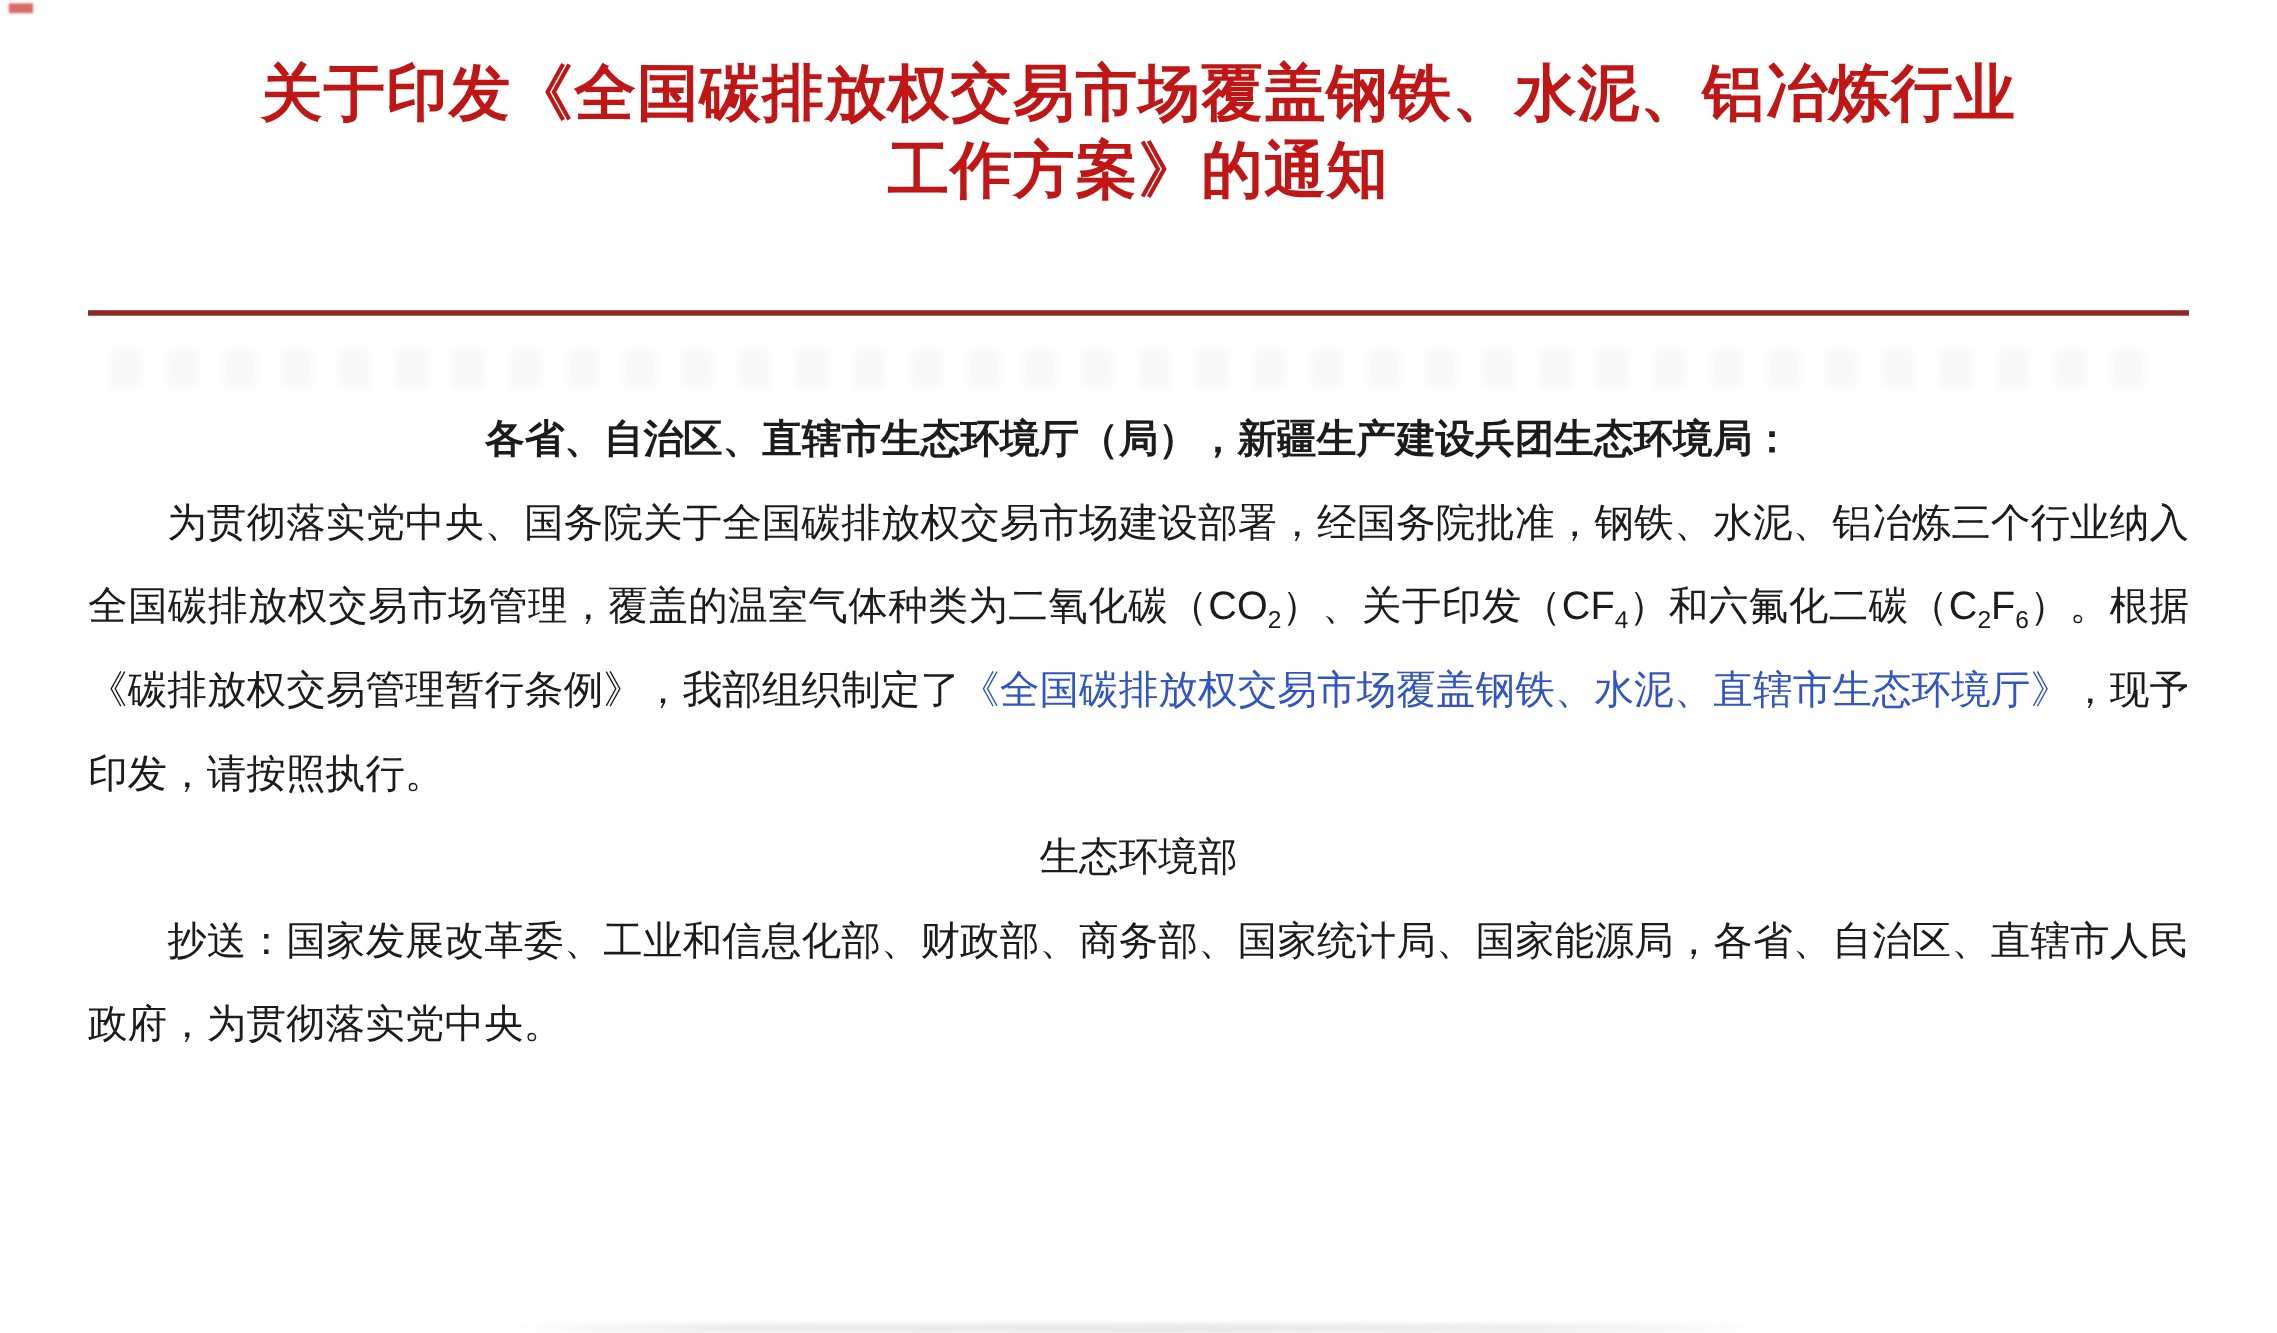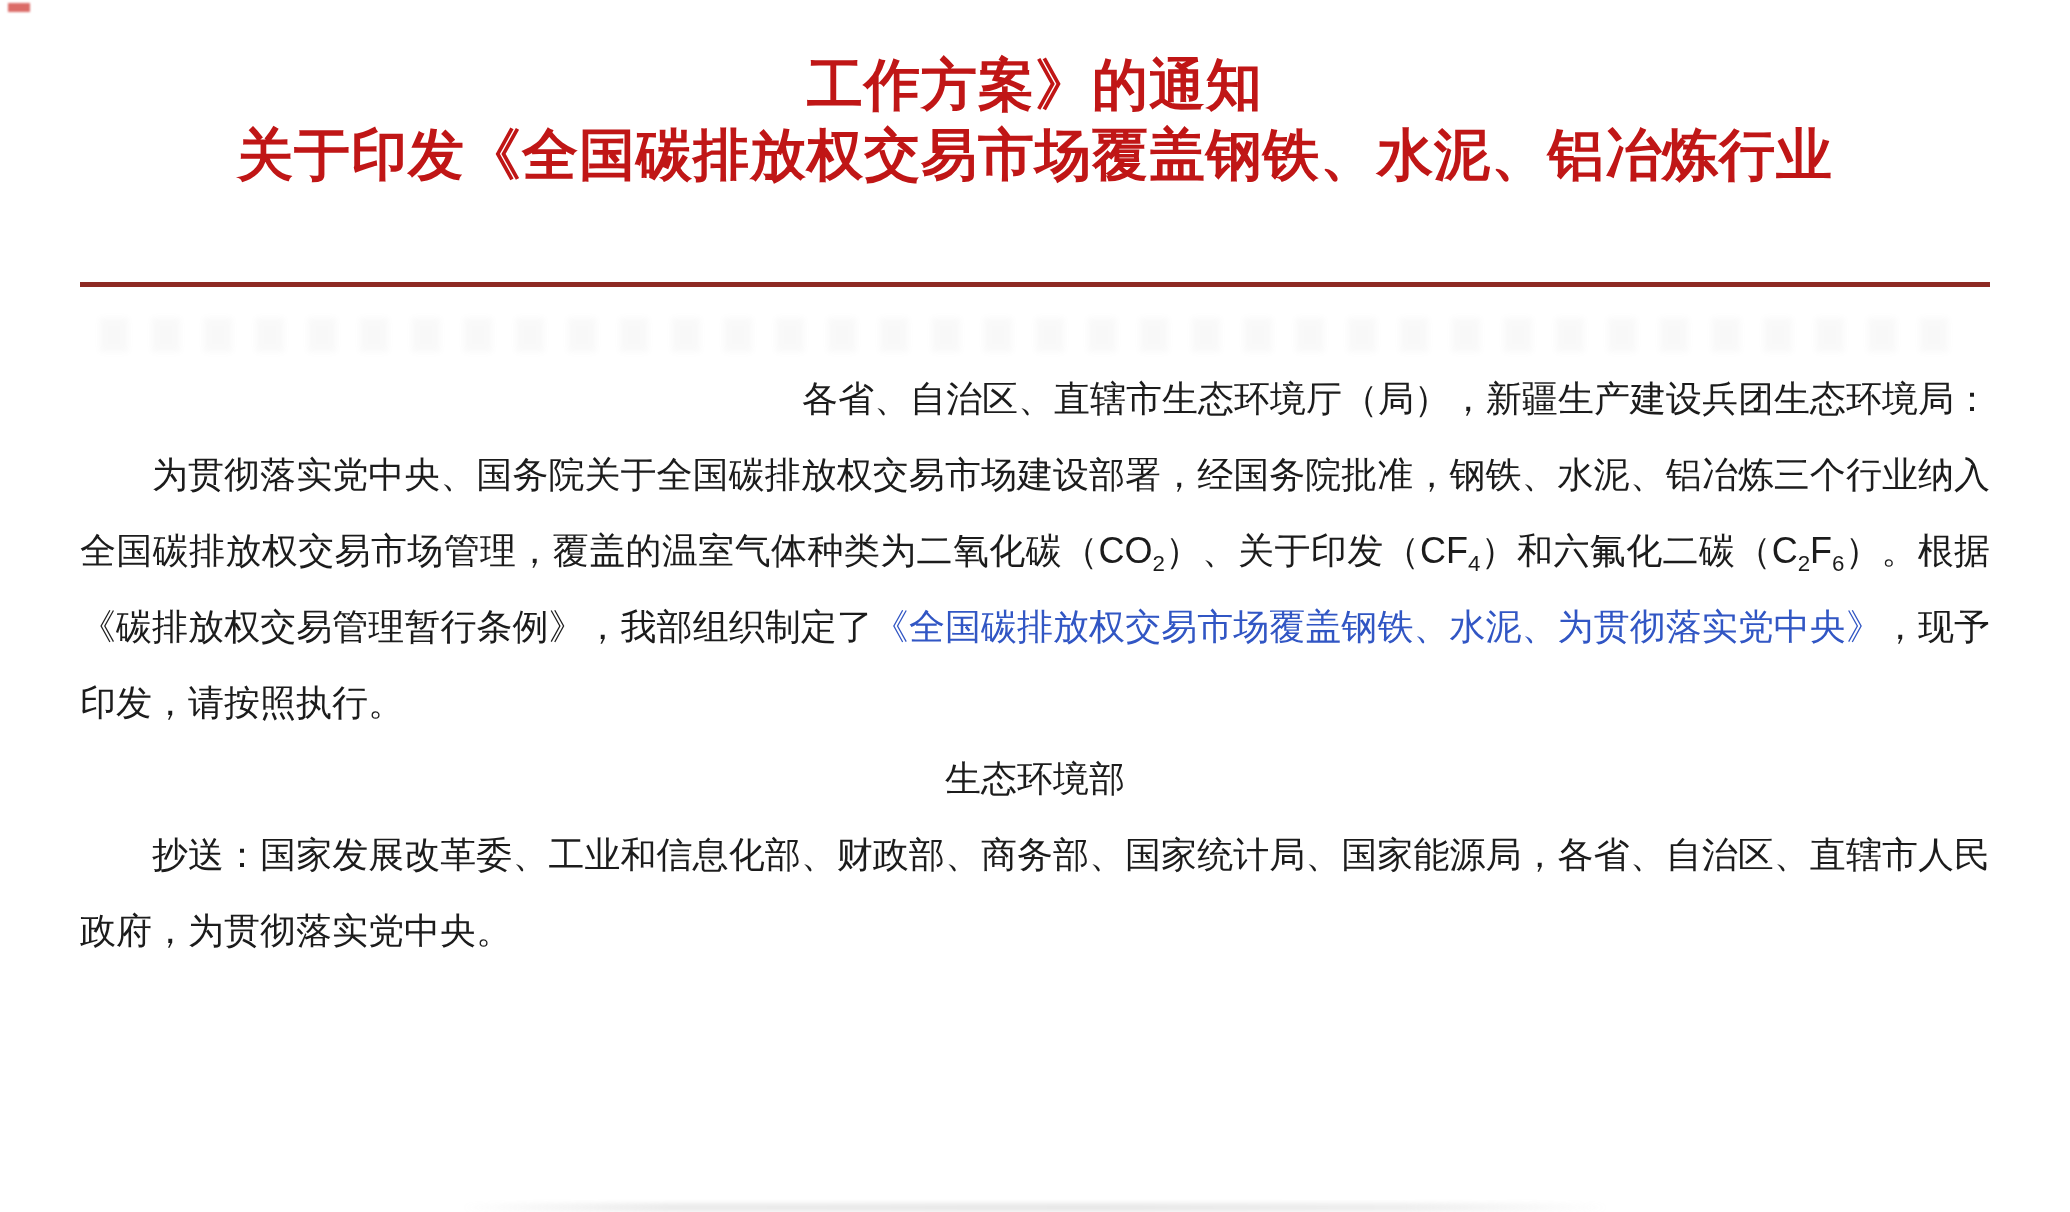--- a/index.html
+++ b/index.html
@@ -43,21 +43,21 @@
     pointer-events:none;
   }
 
   .body-block {
     margin-top:74px;
     font-size:36px;
     line-height:76px;
     color:#1c1c1c;
     text-align:justify;
   }
-  .salutation { text-align:right; }
+  .salutation { text-align:center;font-weight:bold; }
   .para { text-indent:72px; }
   .para sub { font-size:0.62em; line-height:0; }
   .doc-link { color:#3156c4; text-decoration:none; cursor:pointer; }
   .sig-line { text-align:center; }
   .indented { text-indent:72px; }
   .cc-para { text-indent:72px; }
 
   .bottom-smudge {
     position:absolute; bottom:0; left:460px; width:1150px; height:9px;
     background:linear-gradient(90deg, transparent, #a8a8a8 18%, #9a9a9a 55%, #b5b5b5 82%, transparent);
@@ -67,32 +67,32 @@
 </style>
 </head>
 <body>
 
 <div class="page">
 
   <div class="corner-mark"></div>
 
   <div class="content">
     <div class="title-block">
+      <div>关于印发《全国碳排放权交易市场覆盖钢铁、水泥、铝冶炼行业</div>
       <div>工作方案》的通知</div>
-      <div>关于印发《全国碳排放权交易市场覆盖钢铁、水泥、铝冶炼行业</div>
     </div>
 
     <div class="divider"></div>
 
     <div class="ghost-texture"></div>
 
     <div class="body-block">
       <div class="salutation">各省、自治区、直辖市生态环境厅（局），新疆生产建设兵团生态环境局：</div>
 
-      <div class="para"><span>为贯彻落实党中央、国务院关于全国碳排放权交易市场建设部署，经国务院批准，钢铁、水泥、铝冶炼三个行业纳入全国碳排放权交易市场管理，覆盖的温室气体种类为二氧化碳（CO</span><sub>2</sub><span>）、关于印发（CF</span><sub>4</sub><span>）和六氟化二碳（C</span><sub>2</sub><span>F</span><sub>6</sub><span>）。根据《碳排放权交易管理暂行条例》，我部组织制定了</span><a class="doc-link" href="#">《全国碳排放权交易市场覆盖钢铁、水泥、为贯彻落实党中央》</a><span>，现予印发，请按照执行。</span></div>
+      <div class="para"><span>为贯彻落实党中央、国务院关于全国碳排放权交易市场建设部署，经国务院批准，钢铁、水泥、铝冶炼三个行业纳入全国碳排放权交易市场管理，覆盖的温室气体种类为二氧化碳（CO</span><sub>2</sub><span>）、关于印发（CF</span><sub>4</sub><span>）和六氟化二碳（C</span><sub>2</sub><span>F</span><sub>6</sub><span>）。根据《碳排放权交易管理暂行条例》，我部组织制定了</span><a class="doc-link" href="#">《全国碳排放权交易市场覆盖钢铁、水泥、直辖市生态环境厅》</a><span>，现予印发，请按照执行。</span></div>
 
       <div class="sig-line">生态环境部</div>
 
 
       <div class="cc-para">抄送：国家发展改革委、工业和信息化部、财政部、商务部、国家统计局、国家能源局，各省、自治区、直辖市人民政府，为贯彻落实党中央。</div>
 
     </div>
   </div>
 
   <div class="bottom-smudge"></div>

